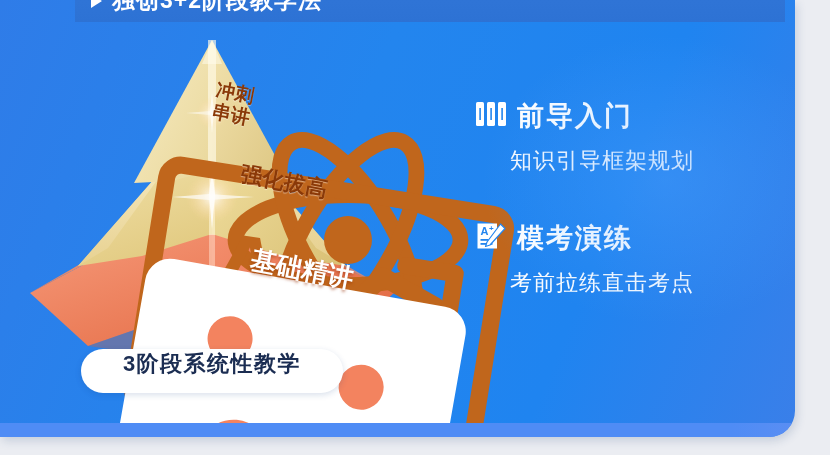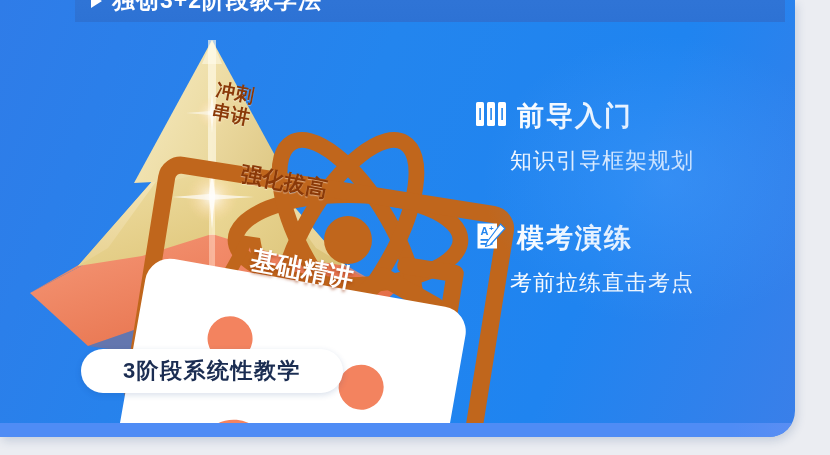--- a/index.html
+++ b/index.html
@@ -164,21 +164,21 @@
   }
 
   
   .pill {
     position: absolute;
     top: 349px;
     height: 44px;
     border-radius: 22px;
     background: #ffffff;
     display: flex;
-    align-items: center;
+    align-items: flex-start;
     justify-content: center;
     box-shadow: 0 2px 6px rgba(20,60,130,0.16);
   }
   #pill-left  { left: 81px;  width: 262px; }
   #pill-right { left: 457px; width: 262px; }
   .pill-text {
     color: #1b2d52;
     font-size: 22px;
     font-weight: bold;
     letter-spacing: 1.5px;

